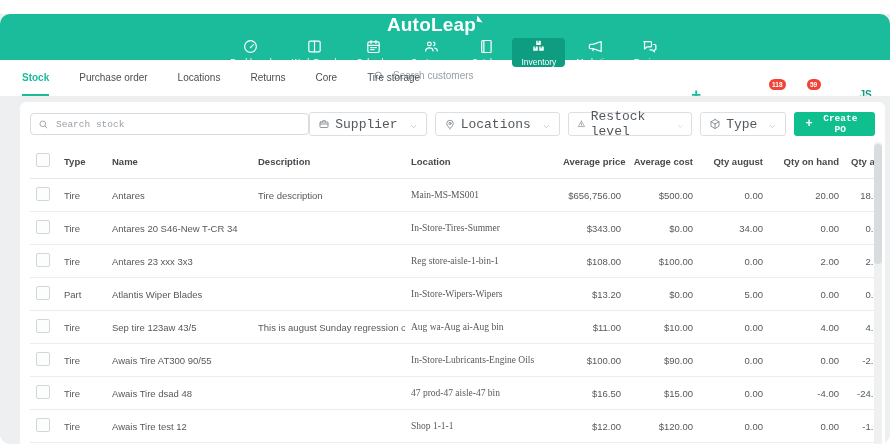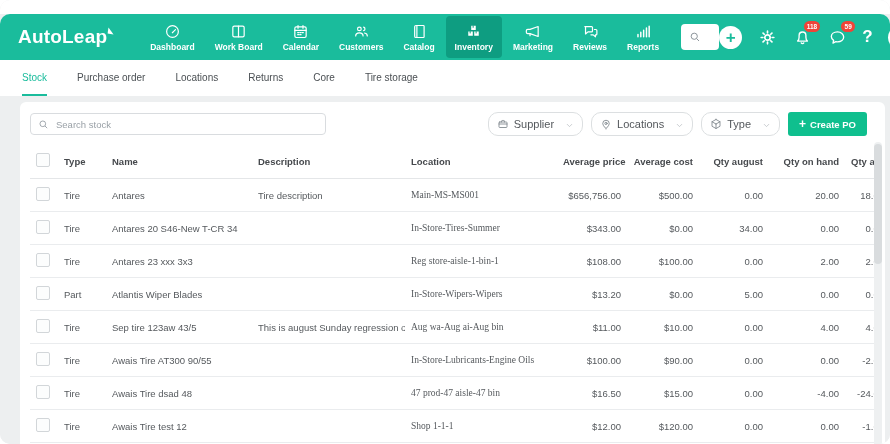--- a/index.html
+++ b/index.html
@@ -1,53 +1,53 @@
 <!DOCTYPE html>
 <html><head>
 <meta charset="utf-8">
 <style>
   html,body{margin:0;padding:0;background:#fff;}
   .frame{width:890px;height:444px;position:relative;overflow:hidden;border-radius:10px;
          font-family:"Liberation Sans",sans-serif;background:#edeff0;}
   .topstrip{height:14px;background:#ffffff;}
   
-  .header{height:46px;background:#1abc9c;border-radius:10px 10px 0 0;display:flex;align-items:center;padding:0 12px 0 18px;box-sizing:border-box;}
+  .header{height:46px;background:#1abc9c;border-radius:10px 10px 0 0;display:flex;align-items:center;padding:0 12px 0 18px;box-sizing:border-box;flex-direction:column;}
   .logo{color:#fff;font-size:19px;font-weight:bold;letter-spacing:.2px;margin-right:26px;position:relative;white-space:nowrap;}
   .logo .mark{display:inline-block;width:0;height:0;border-left:6px solid transparent;border-bottom:6px solid #fff;transform:rotate(98deg);margin:0 0 9px 1px;}
   .nav{display:flex;align-items:stretch;height:100%;}
   .nav-item{display:flex;flex-direction:column;align-items:center;justify-content:center;color:#fff;padding:0 9px;margin:2px 1px;border-radius:4px;cursor:pointer;}
   .nav-item.active{background:#0e9d81;}
   .nav-icon{width:17px;height:17px;display:block;margin-bottom:2px;}
   .nav-icon svg{width:100%;height:100%;display:block;stroke:#fff;fill:none;stroke-width:1.7;stroke-linecap:round;stroke-linejoin:round;}
-  .nav-label{font-size:8.5px;font-weight:bold;white-space:nowrap;}
+  .nav-label{font-size:8.5px;font-weight:normal;white-space:nowrap;}
   .hsearch{margin-left:12px;width:178px;height:26px;background:#fff;border-radius:4px;display:flex;align-items:center;padding:0 8px;box-sizing:border-box;}
   .hsearch svg{width:12px;height:12px;stroke:#8d959b;fill:none;stroke-width:2;margin-right:6px;flex:none;}
   .hsearch input{border:none;outline:none;font-size:10px;width:100%;font-family:inherit;color:#444;background:transparent;}
   .hsearch input::placeholder{color:#98a0a6;}
   .hactions{margin-left:auto;display:flex;align-items:center;gap:15px;}
   .hicon{position:relative;width:20px;height:20px;display:flex;align-items:center;justify-content:center;cursor:pointer;}
   .hicon svg{width:19px;height:19px;stroke:#fff;fill:none;stroke-width:1.7;stroke-linecap:round;stroke-linejoin:round;}
   .plus-circle{width:23px;height:23px;background:#fff;border-radius:50%;display:flex;align-items:center;justify-content:center;color:#1abc9c;font-size:17px;font-weight:bold;line-height:1;cursor:pointer;}
   .badge{position:absolute;top:-6px;right:-8px;background:#f04438;color:#fff;font-size:6.5px;font-weight:bold;border-radius:8px;min-width:8px;height:11px;line-height:11px;padding:0 3px;text-align:center;}
   .help{color:#fff;font-size:17px;font-weight:bold;cursor:pointer;}
   .avatar{width:25px;height:25px;background:#fff;border-radius:50%;color:#0e9d81;font-size:10px;font-weight:bold;display:flex;align-items:center;justify-content:center;}
   
   .tabs{height:36px;background:#fff;display:flex;align-items:stretch;padding-left:22px;gap:30px;}
   .tab{display:flex;align-items:center;font-size:10px;color:#4b5054;cursor:pointer;border-bottom:2px solid transparent;box-sizing:border-box;}
-  .tab.active{color:#1abc9c;font-weight:normal;border-bottom-color:#1abc9c;}
+  .tab.active{color:#1abc9c;font-weight:bold;border-bottom-color:#1abc9c;}
   
   .main{position:relative;height:348px;background:#edeff0;border-radius:0 0 10px 10px;}
   .card{position:absolute;left:20px;right:5px;top:6px;bottom:-12px;background:#fff;border-radius:6px 6px 0 0;overflow:hidden;}
-  .filterrow{display:flex;align-items:center;padding:10px 18px 8px 10px;}
+  .filterrow{display:flex;align-items:center;padding:10px 10px 8px 10px;font-family:Liberation Mono, monospace;}
   .ssearch{width:296px;height:22px;border:1px solid #d9dcdf;border-radius:4px;display:flex;align-items:center;padding:0 7px;box-sizing:border-box;}
   .ssearch svg{width:11px;height:11px;stroke:#9aa1a7;fill:none;stroke-width:2;margin-right:5px;flex:none;}
   .ssearch input{border:none;outline:none;font-size:9.5px;width:100%;font-family:inherit;color:#444;}
   .ssearch input::placeholder{color:#9aa1a7;}
   .fright{margin-left:auto;display:flex;align-items:center;gap:8px;}
-  .dd{height:24px;border:1px solid #dcdfe1;border-radius:10px;display:flex;align-items:center;gap:5px;padding:0 8px;font-size:11px;color:#54585c;cursor:pointer;background:#fff;box-sizing:border-box;}
+  .dd{height:24px;border:1px solid #dcdfe1;border-radius:3px;display:flex;align-items:center;gap:5px;padding:0 8px;font-size:13px;color:#54585c;cursor:pointer;background:#fff;box-sizing:border-box;}
   .dd .dicon{width:12px;height:12px;display:block;}
   .dd .dicon svg{width:100%;height:100%;stroke:#7d858b;fill:none;stroke-width:1.7;stroke-linecap:round;stroke-linejoin:round;}
   .dd .chev{width:9px;height:9px;margin-left:6px;}
   .dd .chev svg{width:100%;height:100%;stroke:#b9bec2;fill:none;stroke-width:2;stroke-linecap:round;}
   .createpo{height:24px;background:#0fbf8e;border:none;border-radius:3px;color:#fff;font-size:9.5px;font-weight:bold;display:flex;align-items:center;gap:4px;padding:0 11px;cursor:pointer;font-family:inherit;}
   .createpo .pl{font-size:12px;font-weight:bold;line-height:1;}
   
   .tablewrap{margin-left:10px;width:845px;overflow:hidden;}
   table{border-collapse:collapse;table-layout:fixed;width:860px;font-size:9.5px;}
   th{font-weight:bold;color:#46494d;text-align:left;padding:9px 6px;border-bottom:1px solid #e4e6e8;white-space:nowrap;}
@@ -139,28 +139,20 @@
         </div>
         <div class="nav-item">
           <span class="nav-icon">
             <svg viewBox="0 0 24 24">
               <path d="M4 5.5h9.5a1.3 1.3 0 0 1 1.3 1.3v4.9a1.3 1.3 0 0 1-1.3 1.3H8.4L5 16V5.5z" transform="translate(0,-0.5)"></path>
               <path d="M17.5 9.2h2.2a1.3 1.3 0 0 1 1.3 1.3v4.9a1.3 1.3 0 0 1-1.3 1.3h-.7v2.8l-3.2-2.8h-3.2"></path>
             </svg>
           </span>
           <span class="nav-label">Reviews</span>
         </div>
-        <div class="nav-item">
-          <span class="nav-icon">
-            <svg viewBox="0 0 24 24" style="stroke-width:2.1">
-              <path d="M5.2 19.5v-3.3M9.2 19.5v-6.3M13.2 19.5v-9.3M17.2 19.5V7.2M21 19.5v-15" transform="translate(-1,0)"></path>
-            </svg>
-          </span>
-          <span class="nav-label">Reports</span>
-        </div>
       </div>
 
     <div class="hsearch">
       <svg viewBox="0 0 24 24">
           <circle cx="10.5" cy="10.5" r="6.2"></circle>
           <path d="M15.3 15.3L20 20"></path>
         </svg>
       <input type="text" placeholder="Search customers" style="">
     </div>
 
@@ -221,20 +213,30 @@
                 <span class="chev"><svg viewBox="0 0 24 24">
                     <path d="M6 9l6 6 6-6"></path>
                   </svg></span>
               </div>
               <div class="dd">
                 <span class="dicon"><svg viewBox="0 0 24 24">
                     <path d="M12 21s-6.5-5.3-6.5-10a6.5 6.5 0 0 1 13 0c0 4.7-6.5 10-6.5 10z"></path>
                     <circle cx="12" cy="10.8" r="2.3"></circle>
                   </svg></span>
                 <span>Locations</span>
+                <span class="chev"><svg viewBox="0 0 24 24">
+                    <path d="M6 9l6 6 6-6"></path>
+                  </svg></span>
+              </div>
+              <div class="dd">
+                <span class="dicon"><svg viewBox="0 0 24 24">
+                    <path d="M12 4.5L3.5 19h17L12 4.5z"></path>
+                    <path d="M12 10.5v4M12 16.8h.01"></path>
+                  </svg></span>
+                <span>Restock level</span>
                 <span class="chev"><svg viewBox="0 0 24 24">
                     <path d="M6 9l6 6 6-6"></path>
                   </svg></span>
               </div>
               <div class="dd">
                 <span class="dicon"><svg viewBox="0 0 24 24">
                     <path d="M12 3l8 4.5v9L12 21l-8-4.5v-9L12 3z"></path>
                     <path d="M12 12l8-4.5M12 12L4 7.5M12 12v9"></path>
                   </svg></span>
                 <span>Type</span>

